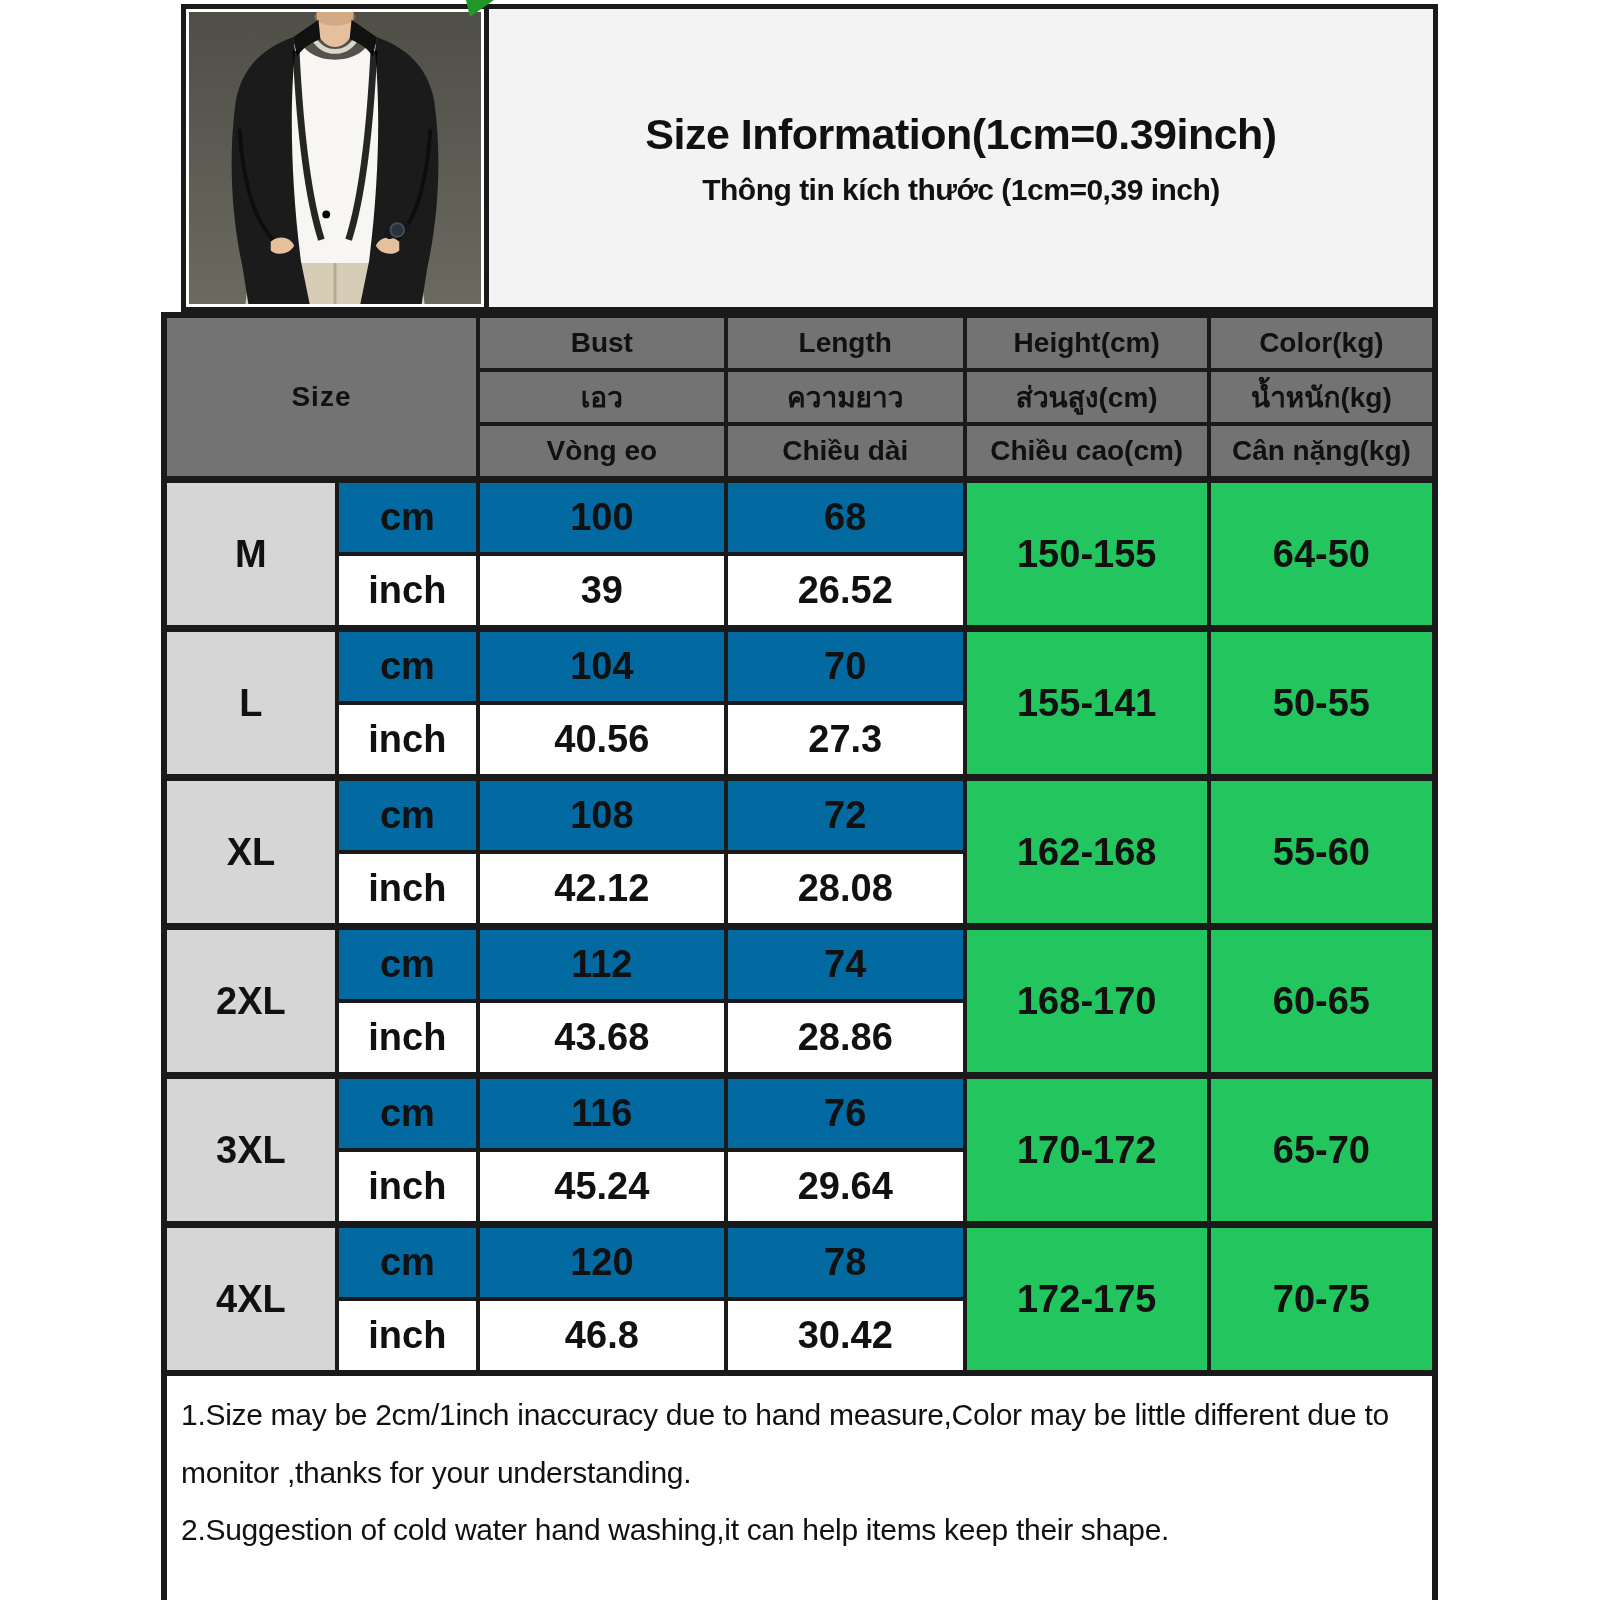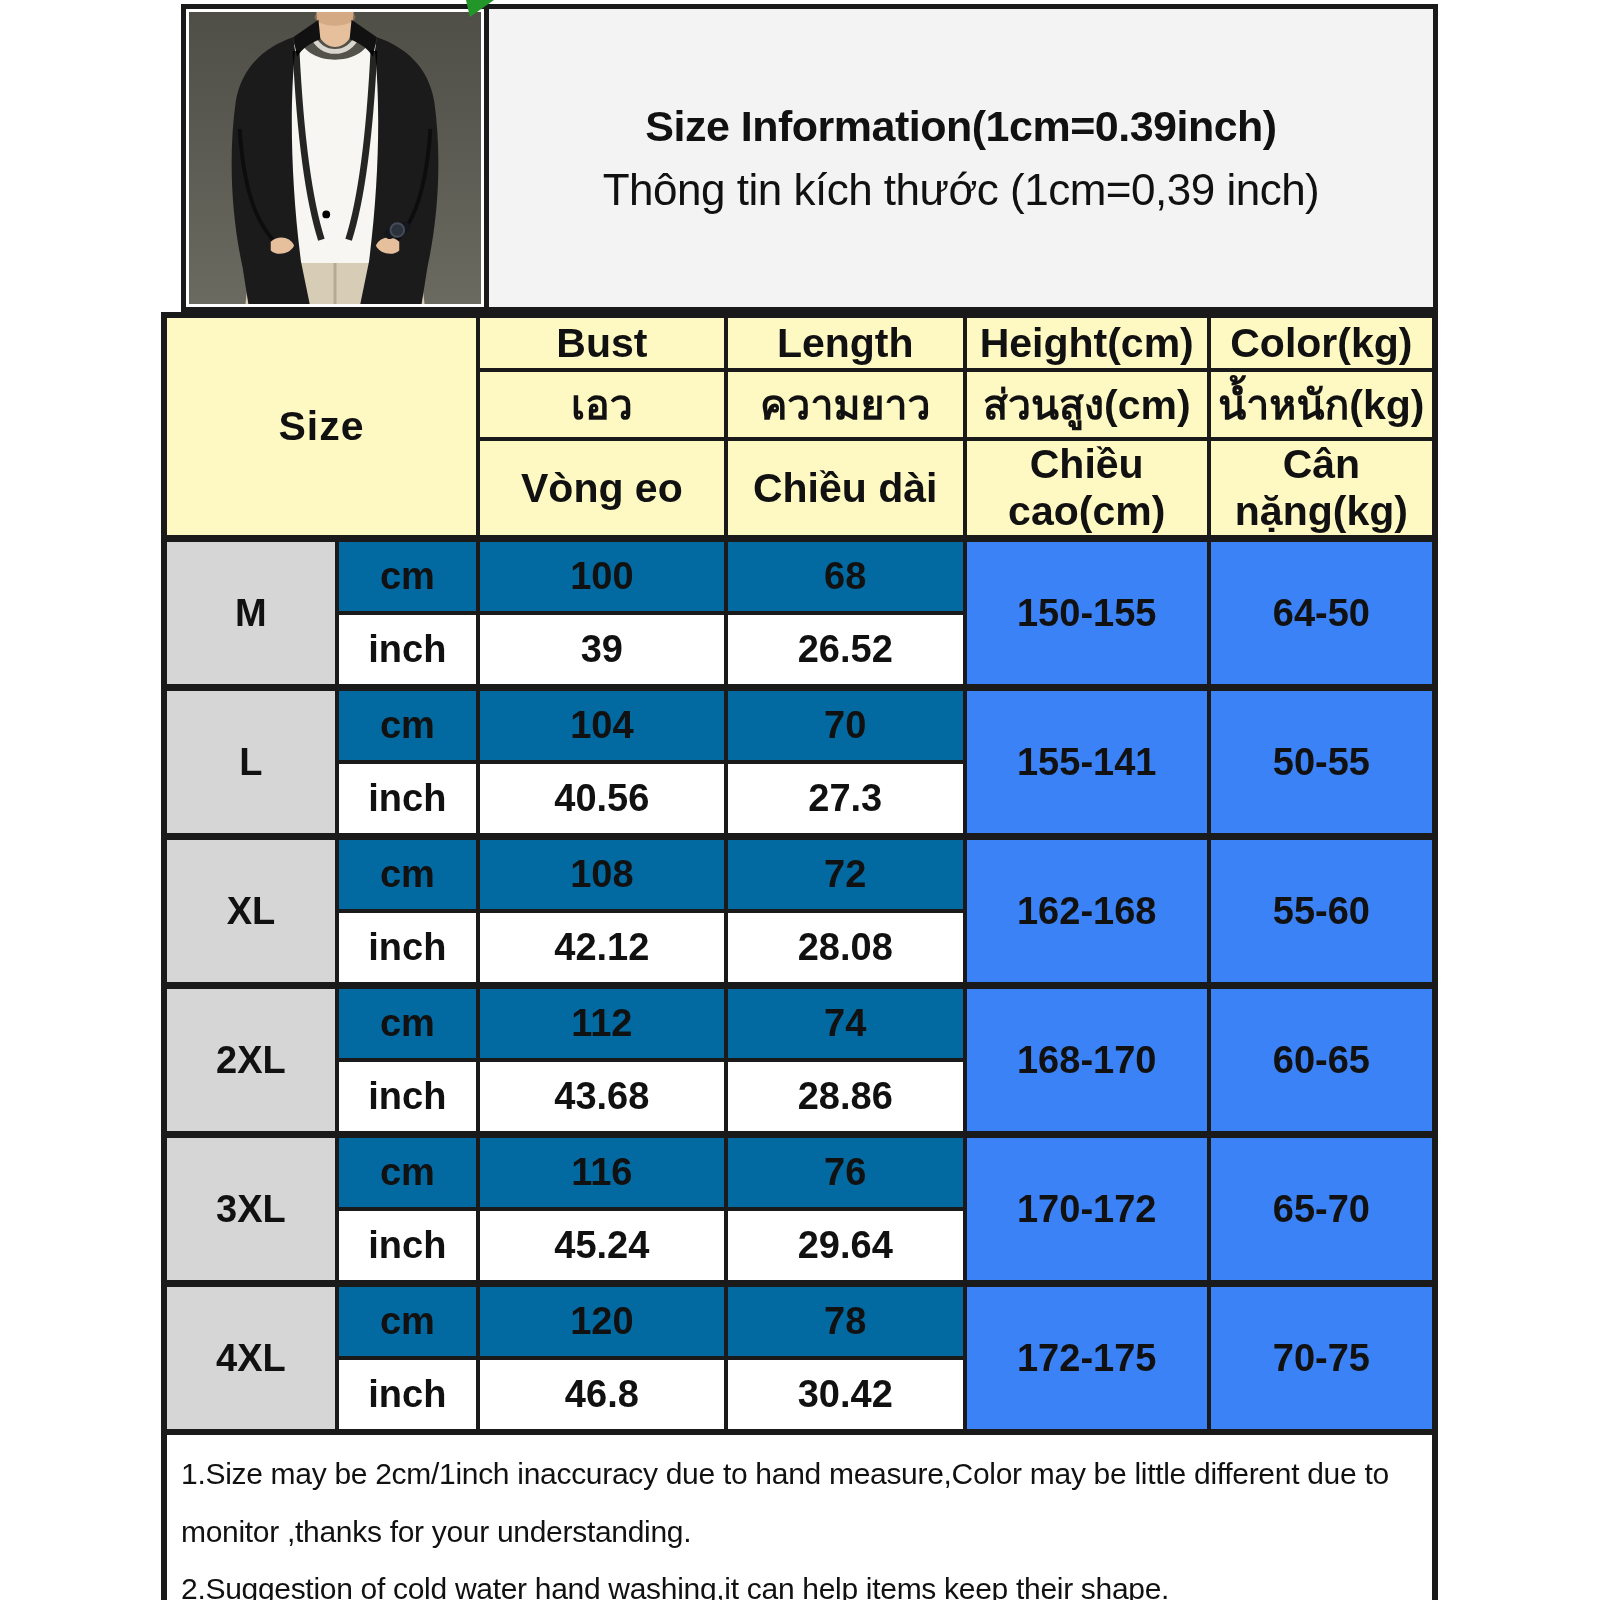--- a/index.html
+++ b/index.html
@@ -16,44 +16,44 @@
     border:5px solid #1a1a1a;background:#ffffff;padding:3px;
   }
   .photo-frame svg{display:block;width:100%;height:100%;}
   .title-box{
     flex:1;box-sizing:border-box;border:5px solid #1a1a1a;border-left:none;
     background:#f3f3f3;display:flex;flex-direction:column;align-items:center;
     justify-content:center;gap:14px;text-align:center;
   }
   .t-en{font-size:43px;font-weight:bold;letter-spacing:-0.5px;}
   .t-th{font-size:39px;font-weight:bold;}
-  .t-vi{font-size:44px;font-weight:normal;letter-spacing:-0.5px;}
+  .t-vi{font-size:30px;font-weight:bold;letter-spacing:-0.5px;}
 
   .green-ribbon{
     position:absolute;left:466px;top:0;width:28px;height:17px;
     background:#23962a;clip-path:polygon(0 0,100% 0,14% 100%);z-index:5;
   }
 
   
   table.size-table{
     width:100%;border-collapse:collapse;table-layout:fixed;
     border:6px solid #1a1a1a;
   }
   table.size-table td{
     border:4px solid #1a1a1a;text-align:center;vertical-align:middle;
     font-weight:bold;padding:0;color:#111;
   }
-  tr.hdr td{height:50px;font-size:41px;background:#fef9c3;}
+  tr.hdr td{height:50px;font-size:28px;background:#737373;}
   td.size-big{background:#d6d6d6;font-size:50px;letter-spacing:1px;}
   tr.data td{height:69px;font-size:38px;}
   tr.grp td{border-top:7px solid #1a1a1a;}
   td.size-cell{background:#d6d6d6;font-size:37px;}
   td.unit{font-size:32px;}
   .cmbg{background:#0369a1;}
-  td.range{background:#3b82f6;font-size:37px;}
+  td.range{background:#22c55e;font-size:37px;}
 
   
   .attention{
     box-sizing:border-box;border:6px solid #1a1a1a;border-top:none;
     background:#ffffff;height:273px;padding:10px 14px;
     font-size:30px;line-height:1.92;letter-spacing:-0.3px;color:#111;
   }
   .attention div{margin:0;}
 </style>
 </head>

